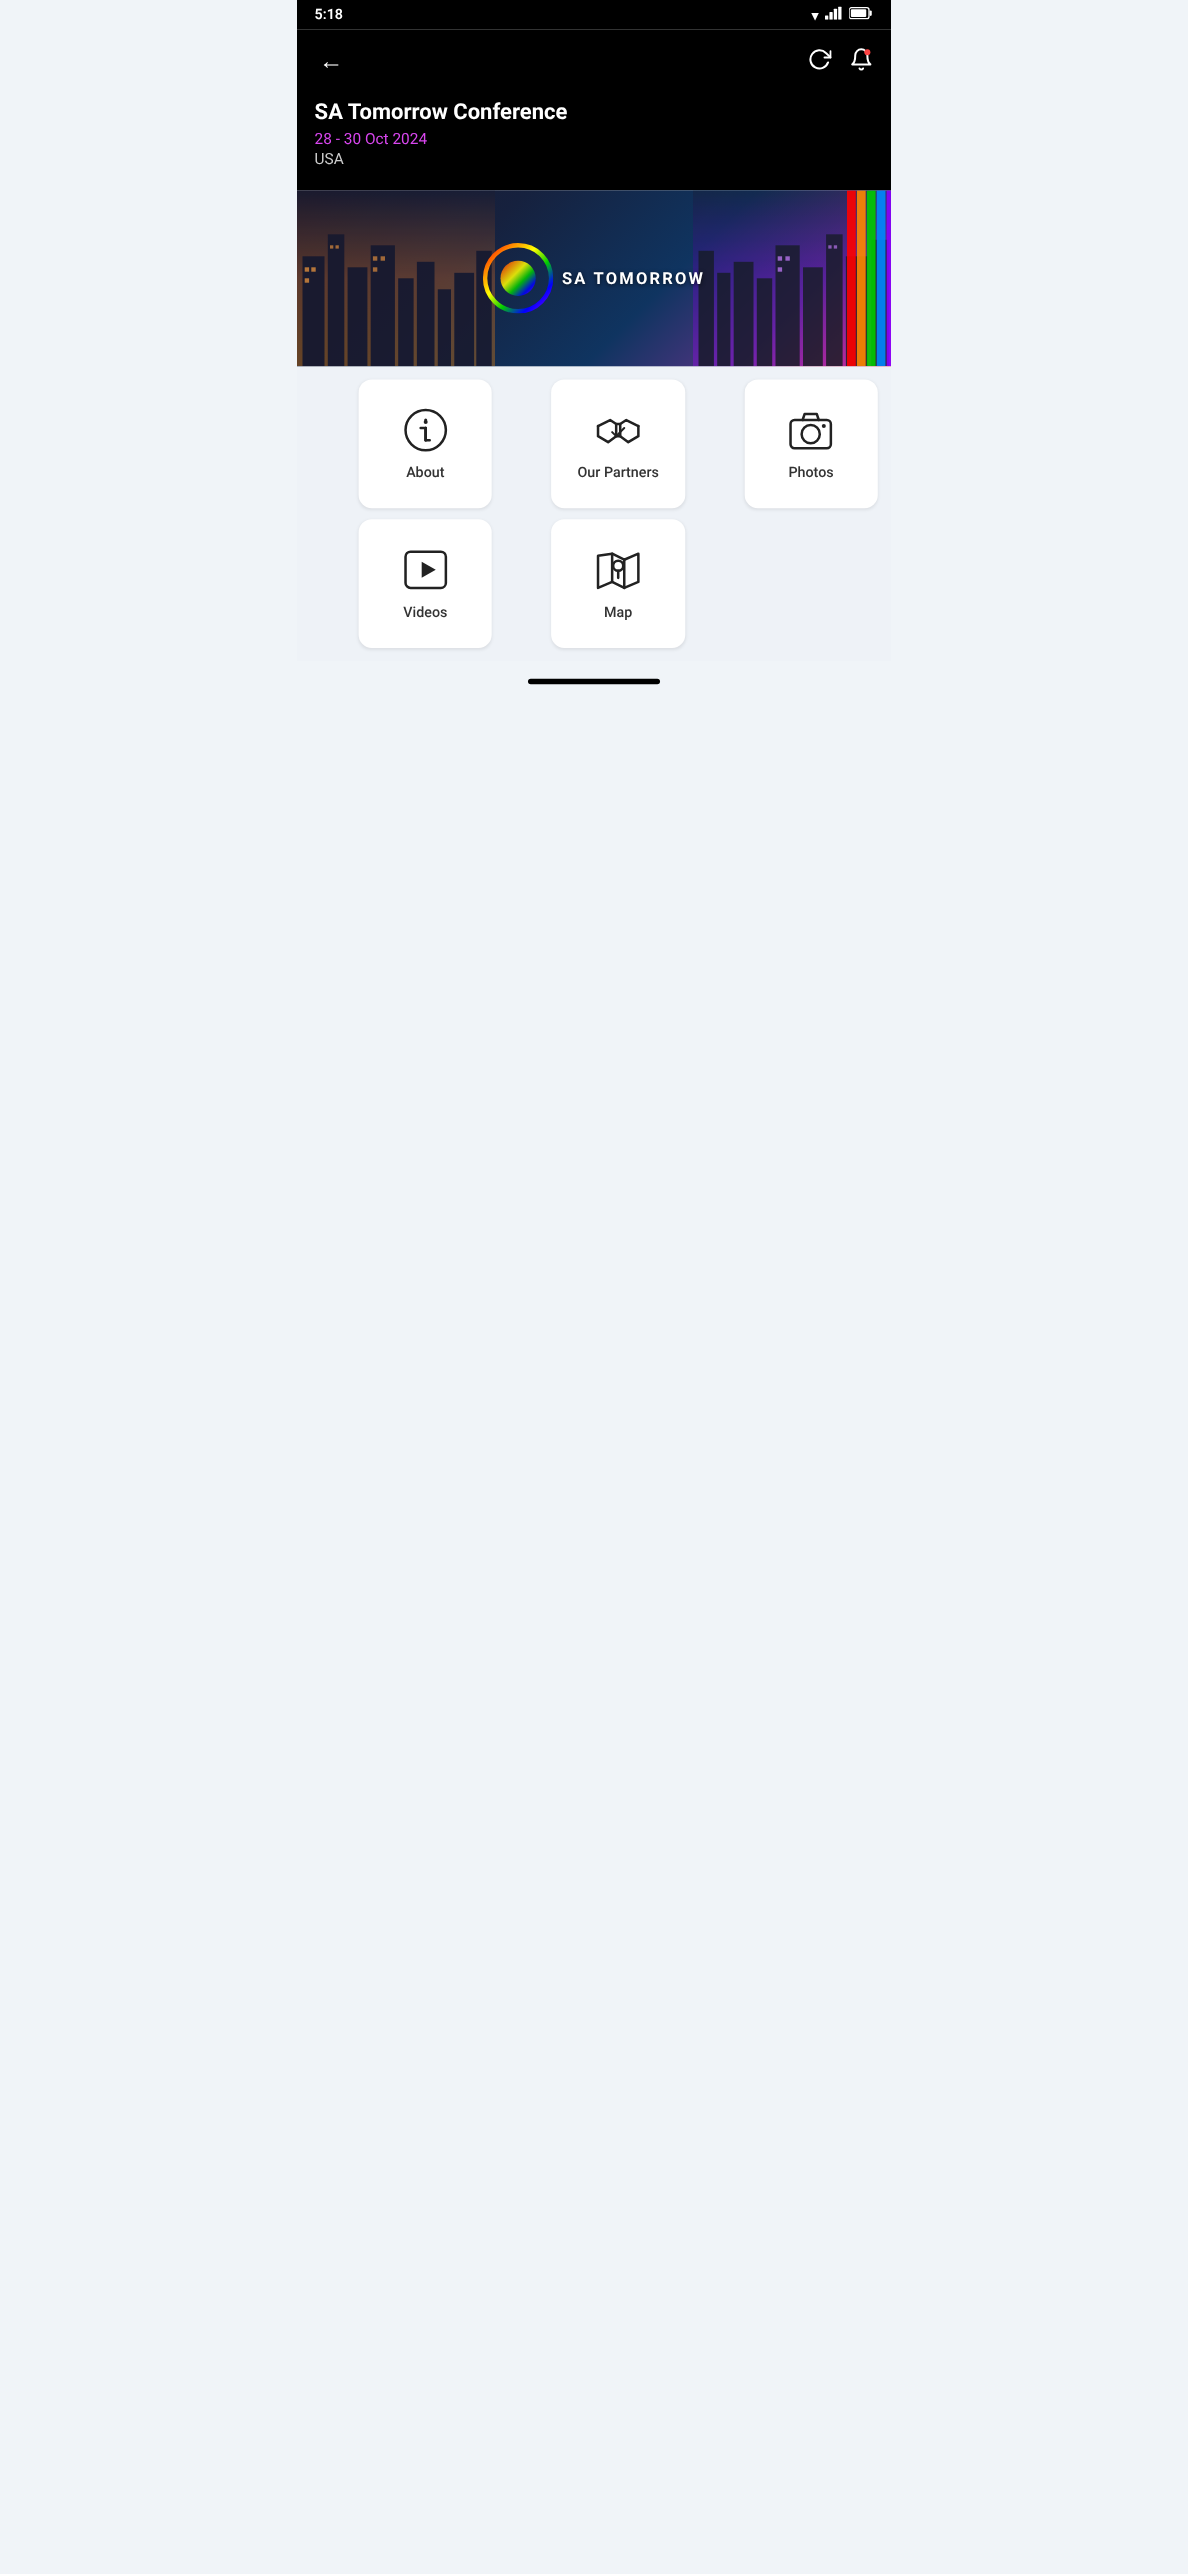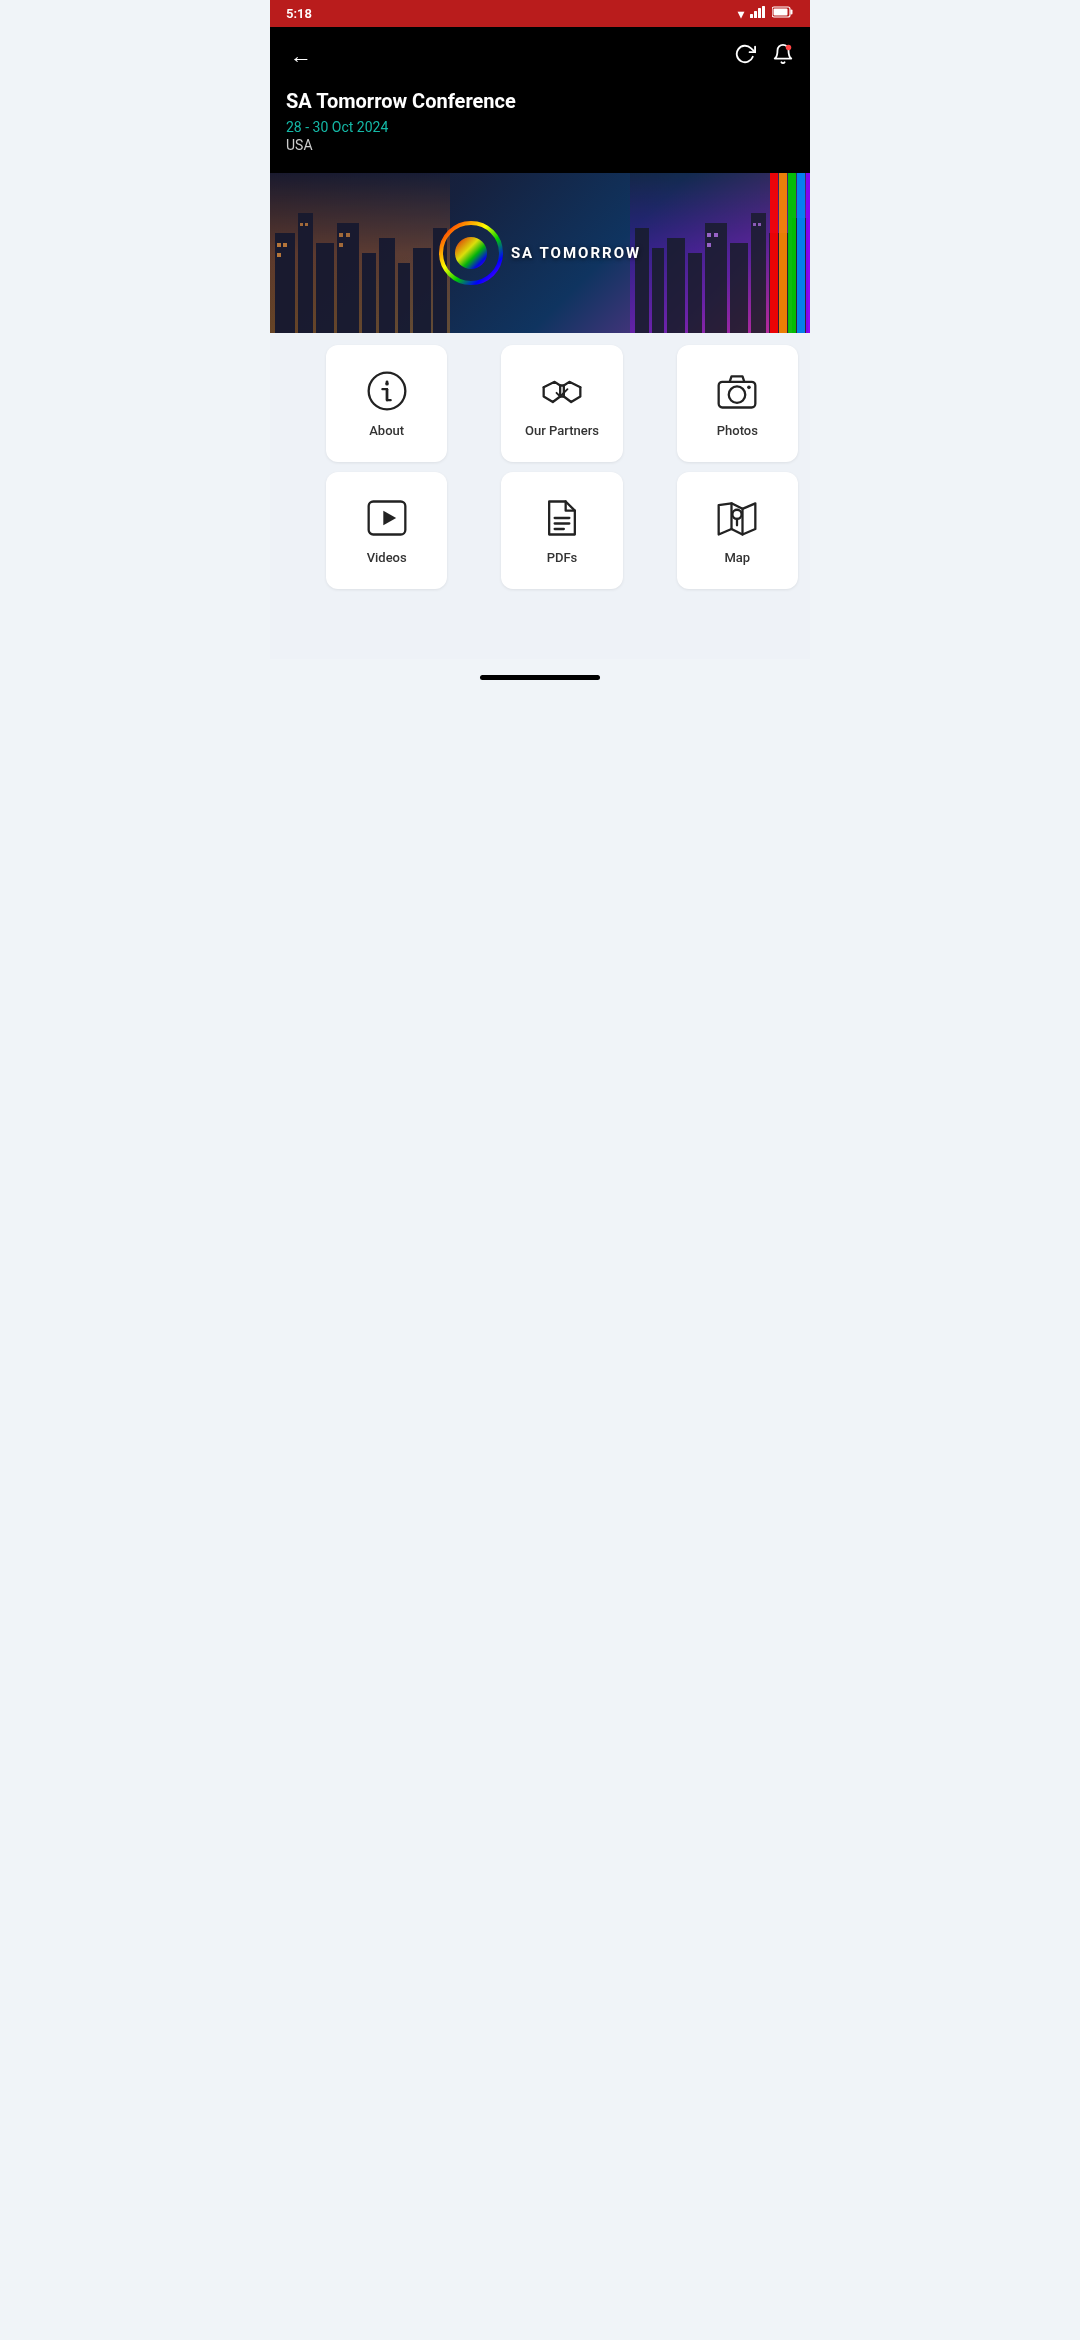--- a/index.html
+++ b/index.html
@@ -12,21 +12,21 @@
     body {
       background-color: #f0f4f8;
       font-family: -apple-system, BlinkMacSystemFont, 'Segoe UI', Roboto, sans-serif;
       width: 100%;
       max-width: 540px;
       margin: 0 auto;
       min-height: 100vh;
     }
 
     .status-bar {
-      background-color: #b91c1c;
+      background-color: #000000;
       color: #fff;
       display: flex;
       justify-content: space-between;
       align-items: center;
       padding: 6px 16px;
       font-size: 13px;
       font-weight: 600;
     }
 
     .status-right {
@@ -69,21 +69,21 @@
 
     .conference-title {
       color: #fff;
       font-size: 20px;
       font-weight: 700;
       margin-bottom: 6px;
       line-height: 1.2;
     }
 
     .conference-date {
-      color: #14b8a6;
+      color: #d946ef;
       font-size: 14px;
       margin-bottom: 2px;
     }
 
     .conference-location {
       color: #ccc;
       font-size: 14px;
     }
 
     .banner {
@@ -321,30 +321,20 @@
   </div>
 
   <div class="grid-item">
     <svg class="icon-svg" viewBox="0 0 48 48" fill="none">
       <rect x="4" y="6" width="40" height="36" rx="5" stroke="#222" stroke-width="2.5"></rect>
       <polygon points="20,16 20,32 34,24" fill="#222" stroke="none"></polygon>
     </svg>
     <span class="grid-label">Videos</span>
   </div>
 
-  <div class="grid-item">
-    <svg class="icon-svg" viewBox="0 0 48 48" fill="none" stroke="#222" stroke-width="2.5" stroke-linecap="round" stroke-linejoin="round">
-      <path d="M10 6 L10 42 L38 42 L38 16 L28 6 Z"></path>
-      <path d="M28 6 L28 16 L38 16"></path>
-      <line x1="16" y1="24" x2="32" y2="24"></line>
-      <line x1="16" y1="30" x2="32" y2="30"></line>
-      <line x1="16" y1="36" x2="26" y2="36"></line>
-    </svg>
-    <span class="grid-label">PDFs</span>
-  </div>
 
   <div class="grid-item">
     <svg class="icon-svg" viewBox="0 0 48 48" fill="none" stroke="#222" stroke-width="2.5" stroke-linecap="round" stroke-linejoin="round">
 
       <path d="M4 10 L4 42 L18 36 L30 42 L44 36 L44 8 L30 14 L18 8 Z"></path>
       <line x1="18" y1="8" x2="18" y2="36"></line>
       <line x1="30" y1="14" x2="30" y2="42"></line>
 
       <circle cx="24" cy="20" r="5"></circle>
       <path d="M24 25 L24 32"></path>

